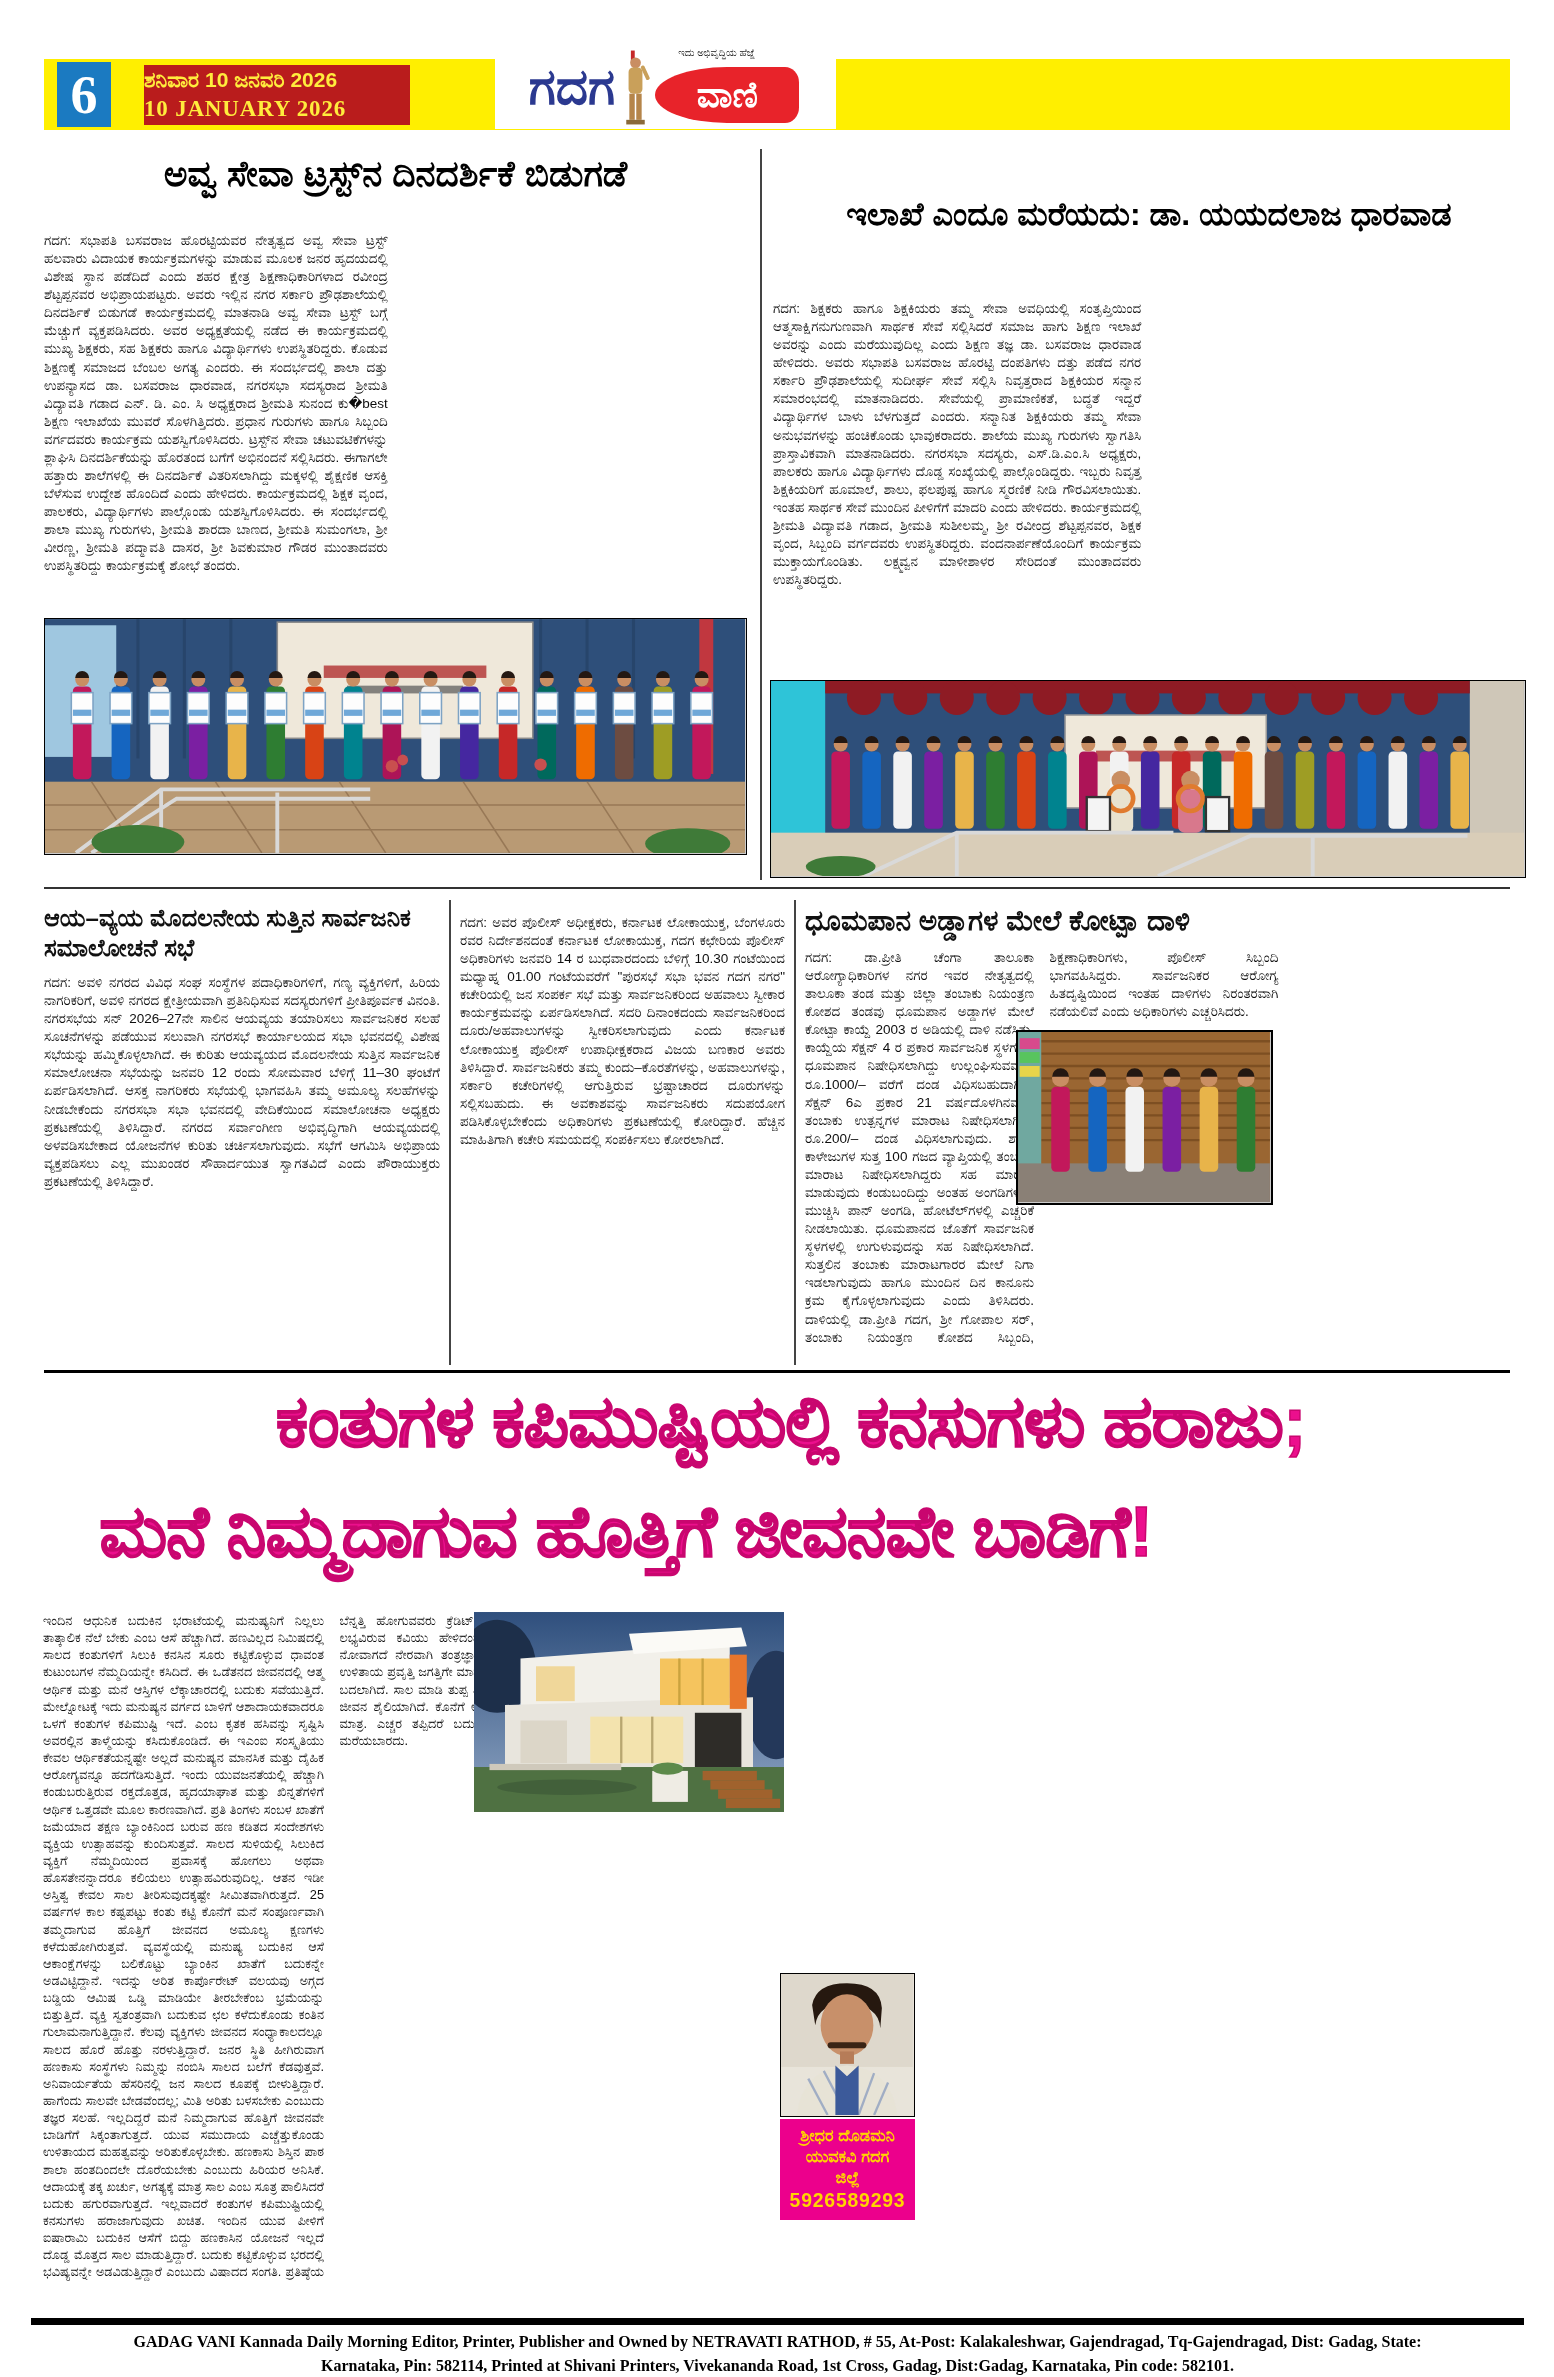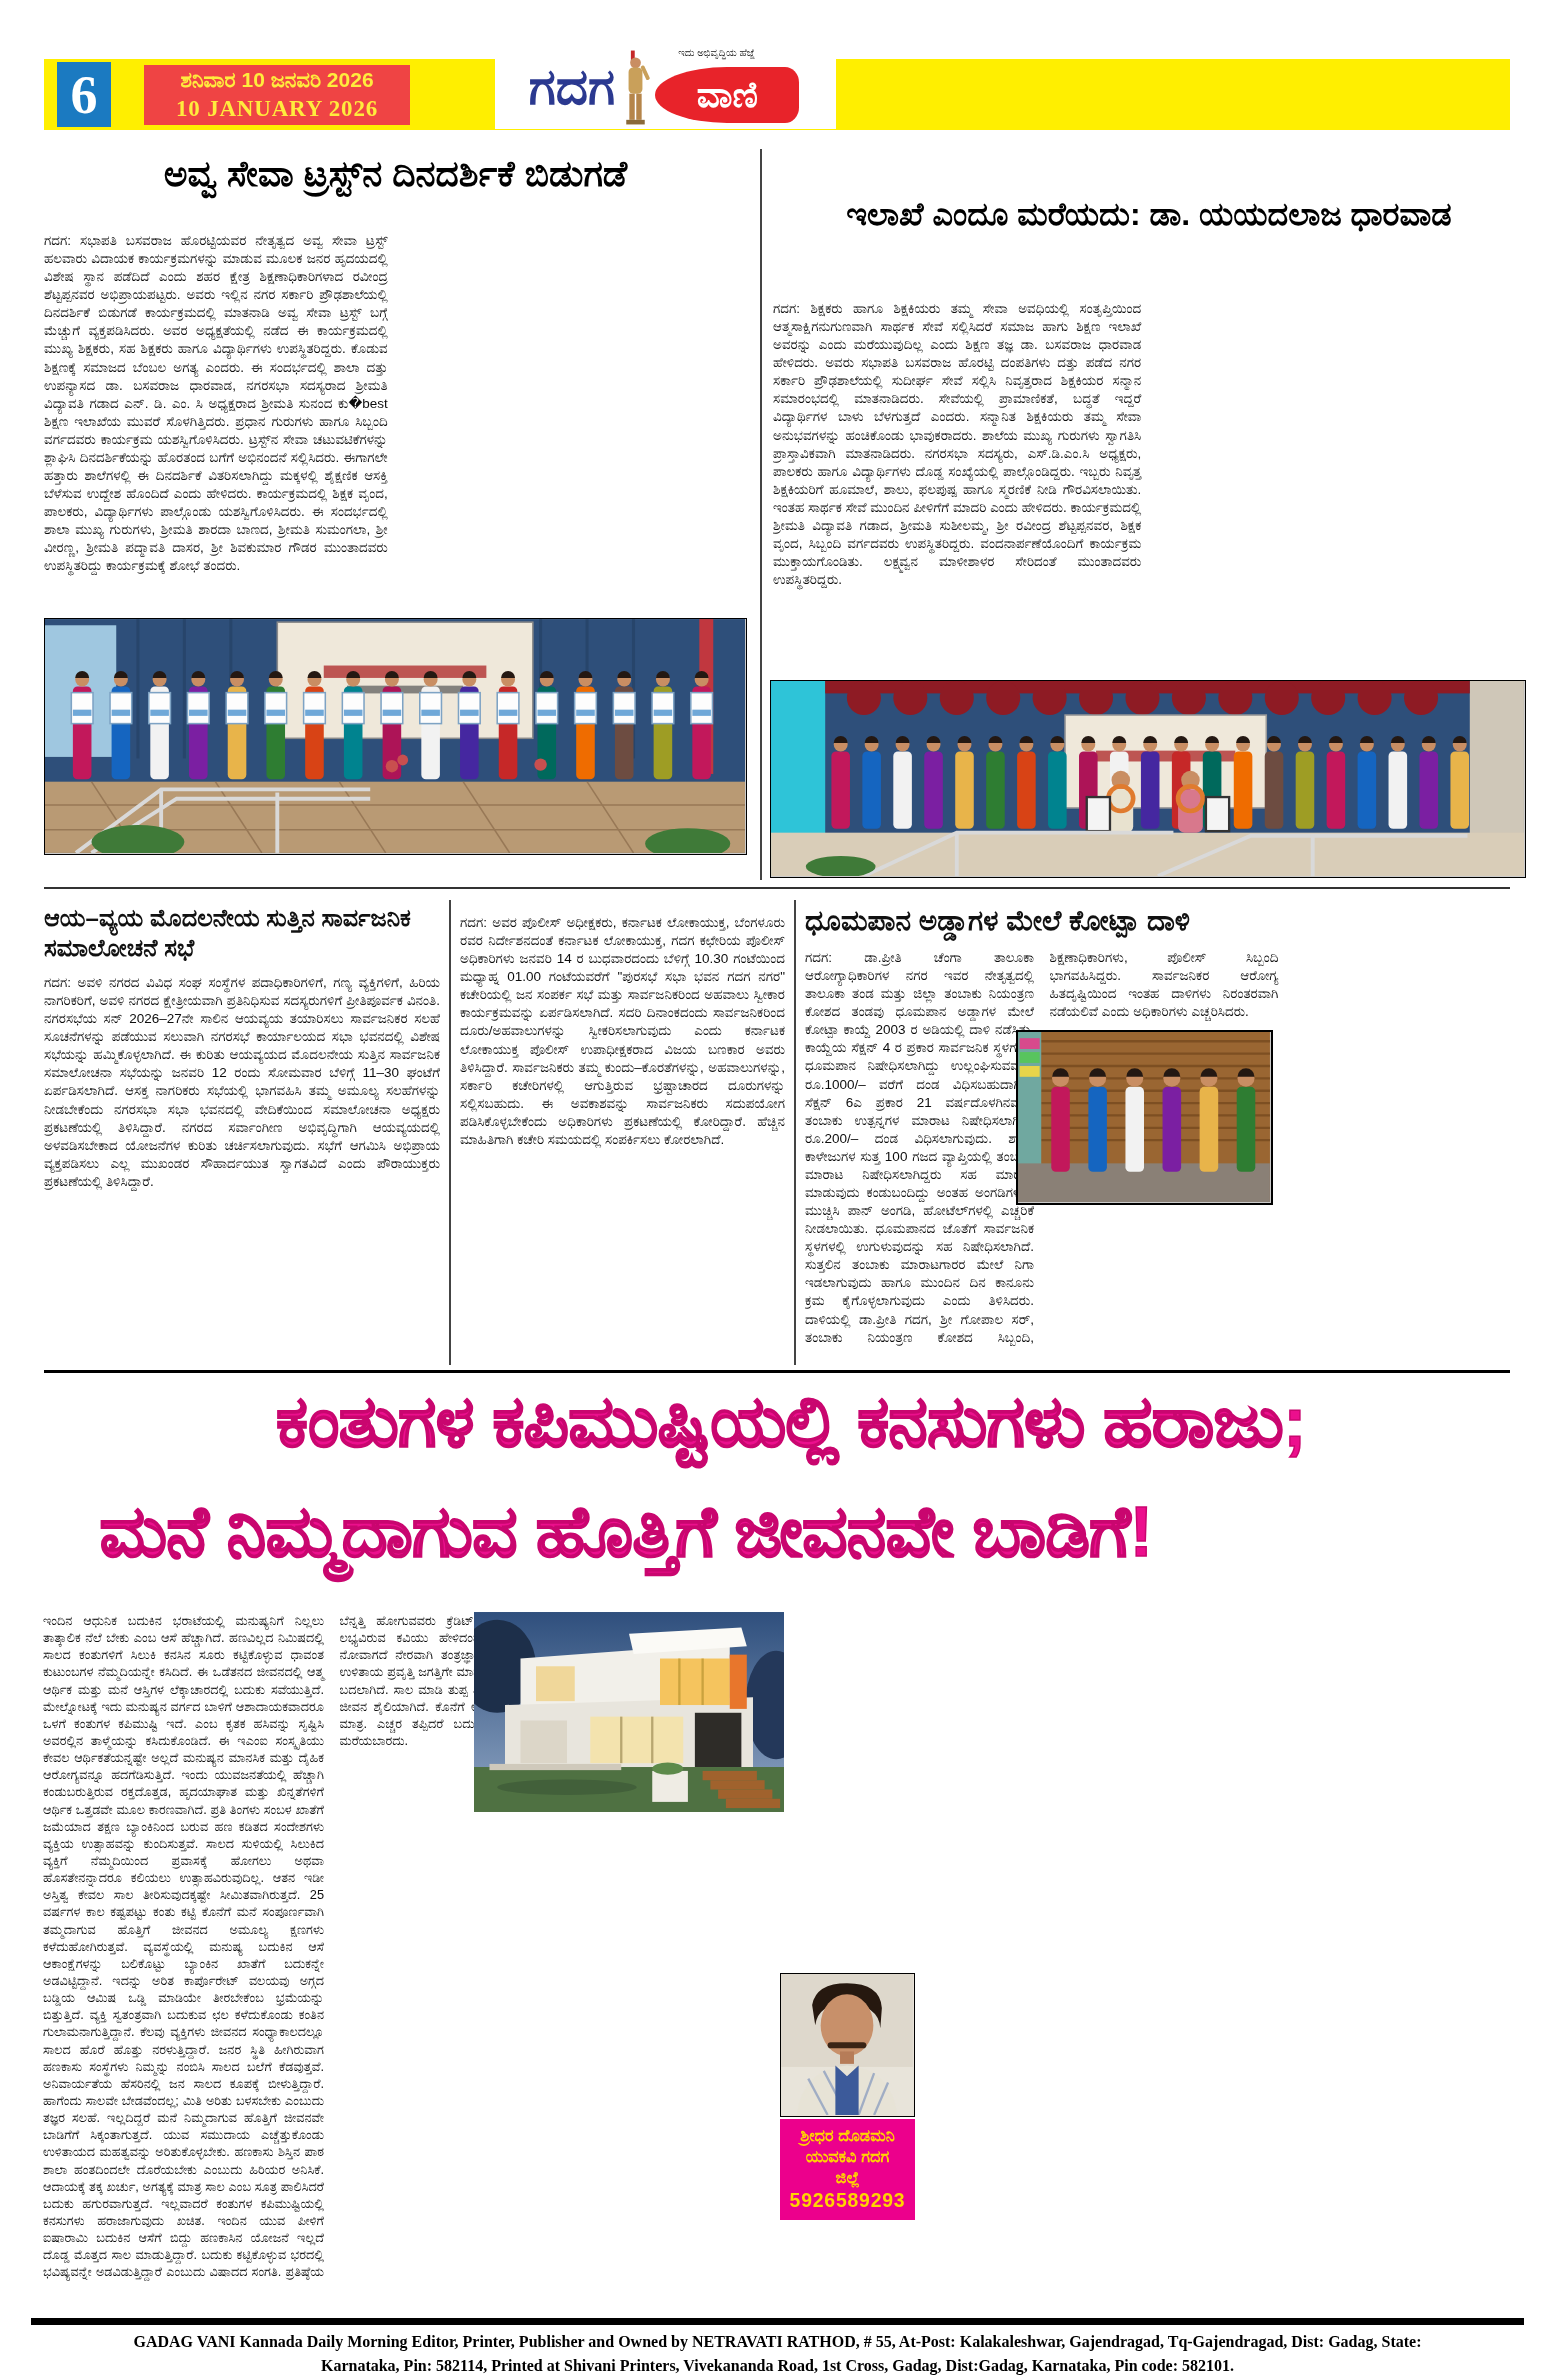--- a/index.html
+++ b/index.html
@@ -12,21 +12,21 @@
   .abs { position:absolute; }
 
   
   .band { background:#ffef00; }
   .pagenum {
     background:#1b7ac1; color:#fff; font-weight:bold; font-size:54px;
     display:flex; align-items:center; justify-content:center;
     font-family:"Liberation Serif",serif;
   }
   .datebox {
-    background:#ef4444; color:#ffec3d; text-align:center;
+    background:#b91c1c; color:#ffec3d; 
     display:flex; flex-direction:column; justify-content:center; gap:3.1px;
   }
   .datebox .kn { font-size:21px; font-weight:bold; }
   .datebox .en { font-size:23px; font-weight:bold; font-family:"Liberation Serif",serif; letter-spacing:0.8px; }
   .masthead { background:#ffffff; display:flex; align-items:center; justify-content:center; gap:4.6px; }
   .mh-gadag { color:#2b3990; font-size:50px; font-weight:bold; }
   .mh-vani-wrap { position:relative; width:147px; height:81px; }
   .mh-red {
     position:absolute; left:0; top:20px; width:144px; height:56px;
     background:#e8232a; border-radius:50% 14px 14px 50% / 50% 15.5px 15.5px 50%;

